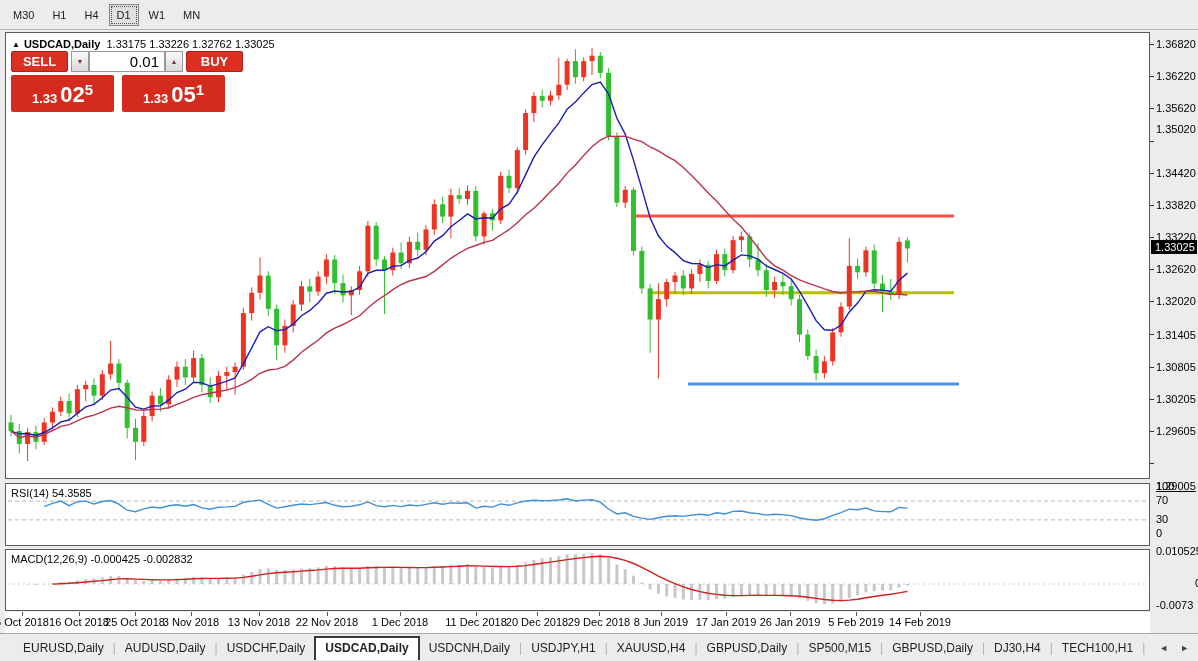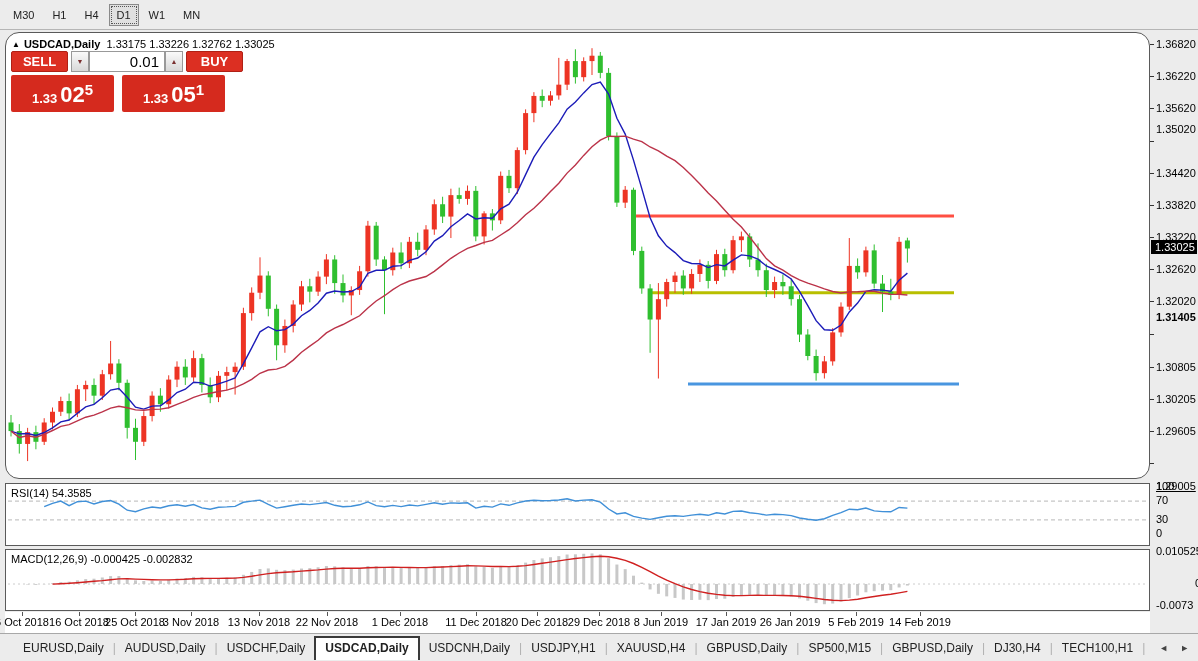--- a/index.html
+++ b/index.html
@@ -5,21 +5,21 @@
   * { box-sizing: border-box; margin: 0; padding: 0; }
   html,body { width:1198px; height:661px; overflow:hidden;
     font-family:"Liberation Sans", sans-serif; background:#ececec; color:#111; }
   
   #toolbar { position:absolute; left:0; top:0; width:1198px; height:30px;
     background:#ececec; border-bottom:1px solid #b5b5b5; display:flex; align-items:center; padding-left:4px; }
   .tf-btn { font-size:11px; color:#222; padding:4px 7px; margin:0 1px; border:1px solid transparent; cursor:default; }
   .tf-btn.active { background:#e0e0e0; border:1px solid #8a8a8a; outline:1px dotted #555; outline-offset:-3px; }
   
   .pane { position:absolute; left:5px; width:1145px; background:#fff; border:1px solid #5a5a5a; }
-  #main-pane { top:32px; height:447px;border-radius:14px; }
+  #main-pane { top:32px; height:447px; }
   #rsi-pane  { top:483px; height:63px; }
   #macd-pane { top:549px; height:62px; }
   #date-strip{ position:absolute; left:5px; top:612px; width:1145px; height:21px; background:#fff; }
   svg { position:absolute; left:0; top:0; overflow:hidden; }
   
   #axis-col { position:absolute; left:1150px; top:32px; width:48px; height:600px; background:#ececec; }
   .axis-label { position:absolute; left:6px; font-size:11px; color:#000; white-space:nowrap; }
   .axis-tick { position:absolute; left:0; width:4px; height:1px; background:#333; }
   #current-price-badge { position:absolute; left:1px; width:46px; height:14px; background:#000; color:#fff;
     font-size:11px; line-height:14px; padding-left:4px; }
@@ -493,21 +493,21 @@
     <div class="axis-label" style="top: 134.688px;">1.34420</div>
     <div class="axis-tick" style="top: 172.86px;"></div>
     <div class="axis-label" style="top: 166.86px;">1.33820</div>
     <div class="axis-tick" style="top: 205.032px;"></div>
     <div class="axis-label" style="top: 199.032px;">1.33220</div>
     <div class="axis-tick" style="top: 237.204px;"></div>
     <div class="axis-label" style="top: 231.204px;">1.32620</div>
     <div class="axis-tick" style="top: 269.376px;"></div>
     <div class="axis-label" style="top: 263.376px;">1.32020</div>
     <div class="axis-tick" style="top: 302.352px;"></div>
-    <div class="axis-label" style="top: 279px; font-weight: bold;">1.31405</div>
+    <div class="axis-label" style="top: 297px;">1.31405</div>
     <div class="axis-tick" style="top: 334.524px;"></div>
     <div class="axis-label" style="top: 328.524px;">1.30805</div>
     <div class="axis-tick" style="top: 366.696px;"></div>
     <div class="axis-label" style="top: 360.696px;">1.30205</div>
     <div class="axis-tick" style="top: 398.868px;"></div>
     <div class="axis-label" style="top: 392.868px;">1.29605</div>
     <div class="axis-tick" style="top: 431.04px;"></div>
     <div class="axis-label" style="top: 448px; text-decoration: underline;">1.29005</div>
     <div id="current-price-badge" style="top: 208.488px;">1.33025</div>
     <div class="axis-label" style="top: 448px;">100</div>

